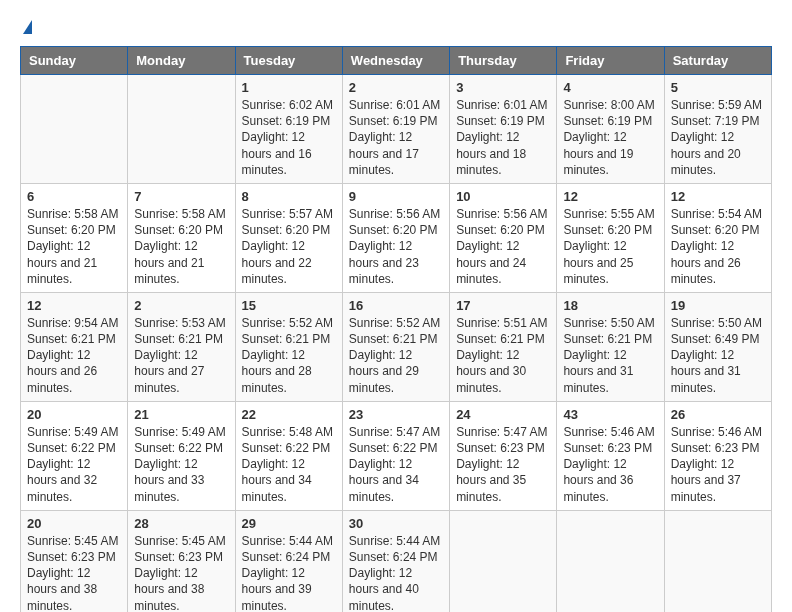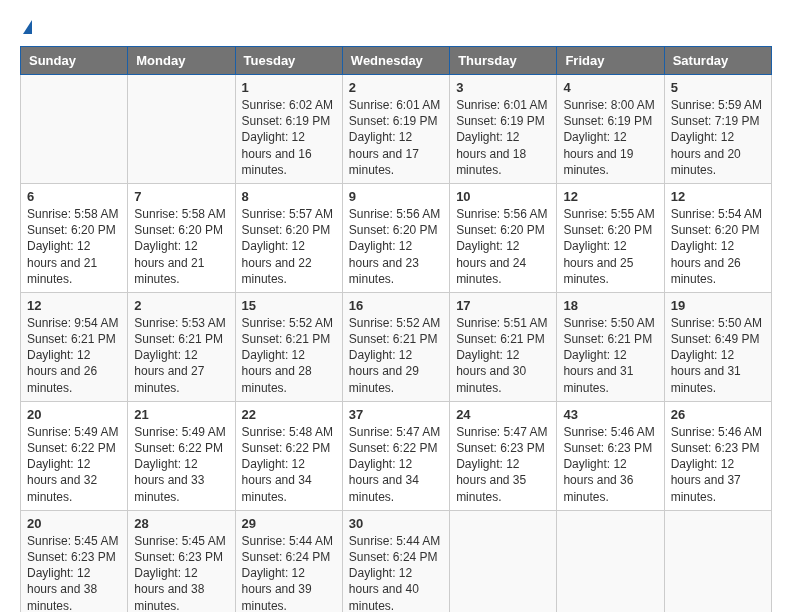--- a/index.html
+++ b/index.html
@@ -255,21 +255,21 @@
 Sunset: 6:22 PM
 Daylight: 12 hours and 33 minutes.</div>
         </td>
         <td>
           <span class="day-number">22</span>
           <div class="day-info">Sunrise: 5:48 AM
 Sunset: 6:22 PM
 Daylight: 12 hours and 34 minutes.</div>
         </td>
         <td>
-          <span class="day-number">37</span>
+          <span class="day-number">23</span>
           <div class="day-info">Sunrise: 5:47 AM
 Sunset: 6:22 PM
 Daylight: 12 hours and 34 minutes.</div>
         </td>
         <td>
           <span class="day-number">24</span>
           <div class="day-info">Sunrise: 5:47 AM
 Sunset: 6:23 PM
 Daylight: 12 hours and 35 minutes.</div>
         </td>

